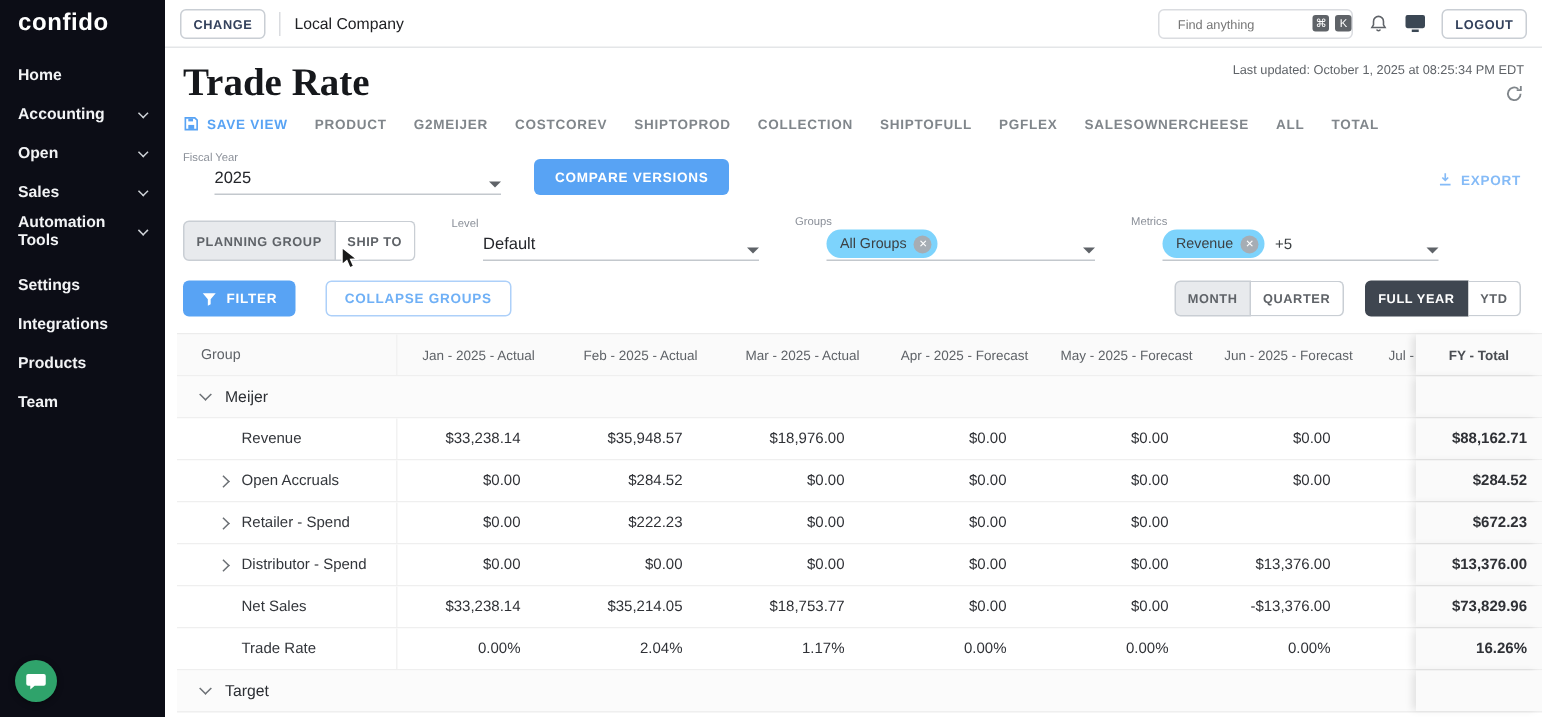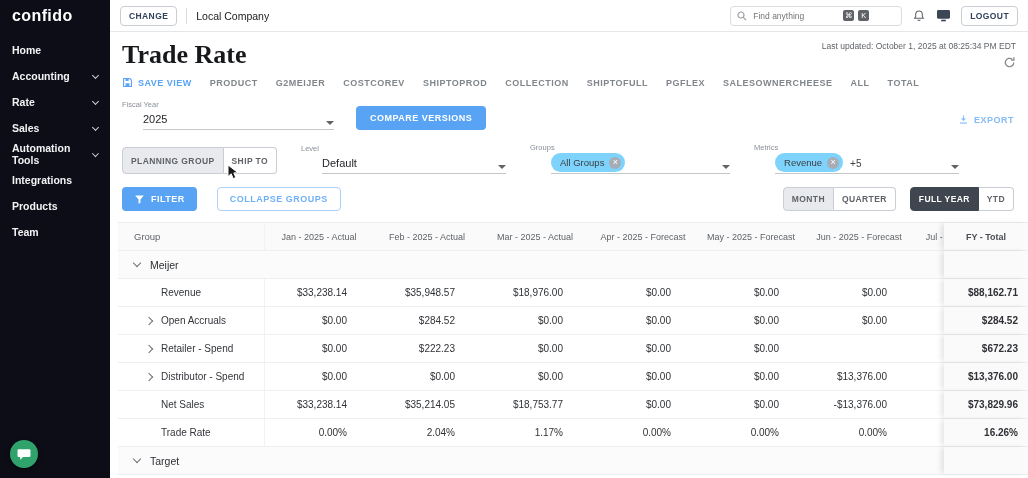--- a/index.html
+++ b/index.html
@@ -15,21 +15,21 @@
   .side-gap { margin-top:10px; }
   .side-text { color:#f2f3f5; font-size:10.5px; font-weight:600; }
   .side-chev { width:5px; height:5px; border-right:1.3px solid #cfd3d8; border-bottom:1.3px solid #cfd3d8; transform:rotate(45deg); margin-left:auto; margin-top:-2px; }
   .chat-fab { position:absolute; left:10px; bottom:10px; width:28px; height:28px; border-radius:50%; background:#2fa36b; display:flex; align-items:center; justify-content:center; cursor:pointer; box-shadow:0 1px 4px rgba(0,0,0,.4); }
   
   #topbar { position:absolute; left:110px; top:0; right:0; height:32px; background:#fff; border-bottom:1px solid #e4e6e8; display:flex; align-items:center; padding:0 10px; }
   .btn-outline { border:1px solid #c9ced4; border-radius:4px; background:#fff; font-family:inherit; font-size:8.5px; font-weight:700; color:#33415c; padding:4px 8px; letter-spacing:.4px; cursor:pointer; }
   .v-div { width:1px; height:16px; background:#dadce0; margin:0 9px; }
   .company { font-size:10.5px; color:#202124; }
   .top-right { margin-left:auto; display:flex; align-items:center; gap:10px; }
-  .searchbox { display:flex; align-items:center; gap:4px; border:1px solid #dadce0; border-radius:4px; height:20px; padding:0 4px 0 6px; width:172px; background:#fff; }
+  .searchbox { display:flex; align-items:center; gap:4px; border:1px solid #dadce0; border-radius:4px; height:20px; padding:0 4px 0 6px; width:130px; background:#fff; }
   .searchbox input { border:0; outline:0; font-size:8.5px; width:88px; color:#333; font-family:inherit; background:transparent; }
   .key { background:#5f6368; color:#fff; font-size:7.5px; border-radius:2px; min-width:11px; height:11px; display:flex; align-items:center; justify-content:center; padding:0 1px; }
   .icon-btn { display:flex; align-items:center; cursor:pointer; }
   
   #main { position:absolute; left:110px; top:33px; right:0; bottom:0; overflow:hidden; }
   .page-head { display:flex; justify-content:space-between; align-items:flex-start; padding:5px 12px 0 12px; }
   h1 { margin:2px 0 0; font-family:"Liberation Serif", serif; font-size:26px; font-weight:700; color:#16181c; }
   .upd { text-align:right; font-size:8.5px; color:#5f6368; padding-top:3px; }
   .refresh { margin-top:5px; display:flex; justify-content:flex-end; cursor:pointer; }
   .tabs-row { display:flex; align-items:center; gap:18px; padding:7px 12px 0; }
@@ -95,30 +95,33 @@
     <div class="logo">confido</div>
     <nav id="sidebar-items">
         <div class="side-item">
           <span class="side-text">Home</span>
         </div>
         <div class="side-item">
           <span class="side-text">Accounting</span>
           <span class="side-chev"></span>
         </div>
         <div class="side-item">
-          <span class="side-text">Rate</span>
+          <span class="side-text">Open</span>
           <span class="side-chev"></span>
         </div>
         <div class="side-item">
           <span class="side-text">Sales</span>
           <span class="side-chev"></span>
         </div>
         <div class="side-item">
           <span class="side-text">Automation Tools</span>
           <span class="side-chev"></span>
+        </div>
+        <div class="side-item side-gap">
+          <span class="side-text">Settings</span>
         </div>
         <div class="side-item">
           <span class="side-text">Integrations</span>
         </div>
         <div class="side-item">
           <span class="side-text">Products</span>
         </div>
         <div class="side-item">
           <span class="side-text">Team</span>
         </div>

